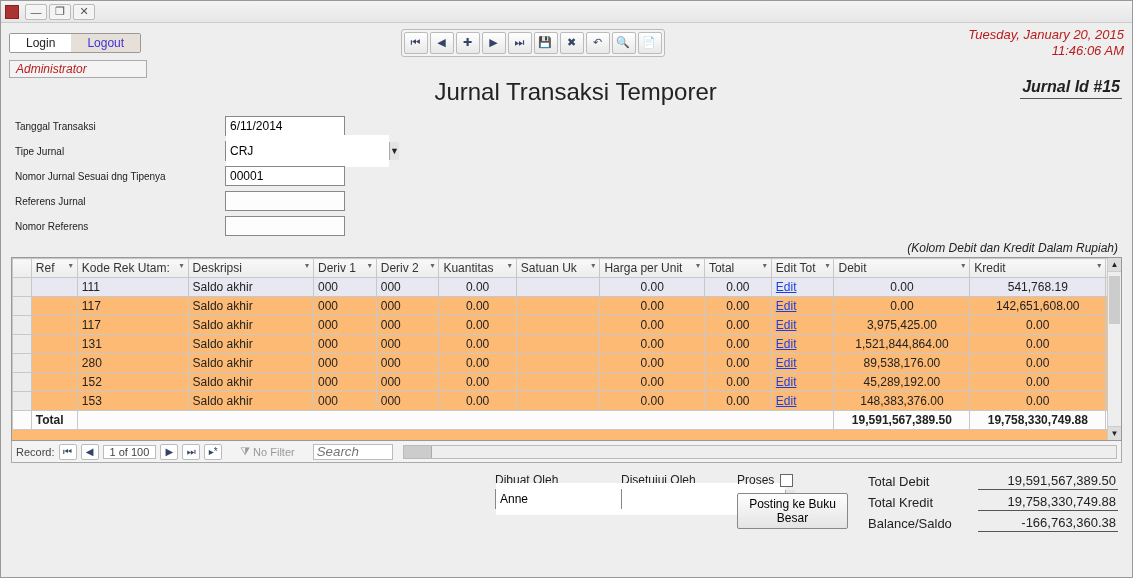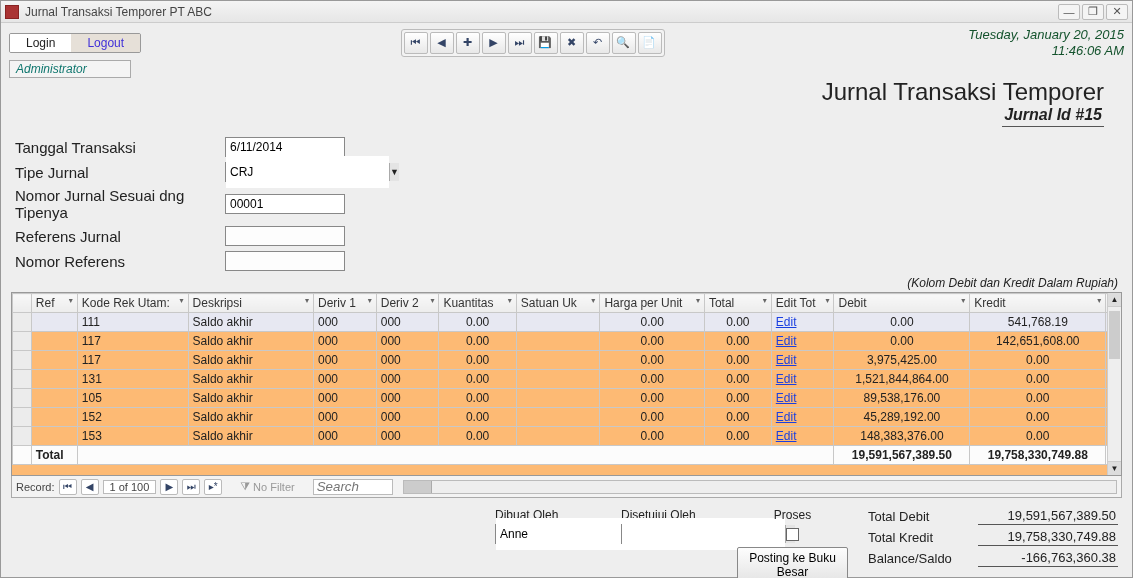--- a/index.html
+++ b/index.html
@@ -59,43 +59,43 @@
     padding: 2px; background: #f3f3f3;
   }
   .tbtn {
     width: 24px; height: 22px;
     border: 1px solid #bbb; border-radius: 2px;
     background: linear-gradient(#fff,#e8e8e8);
     display: flex; align-items: center; justify-content: center;
     font-size: 11px; color: #346; cursor: default;
   }
   .date-block {
-    text-align: right; font-style: italic; color: #14532d;
+    text-align: right; font-style: italic; color: #b91c1c;
     font-size: 13px; line-height: 1.2;
     min-width: 200px;
   }
   .user-role {
     margin: 2px 8px 0 8px;
     border: 1px solid #aaa; background: #f4f4f4;
-    padding: 1px 6px; width: 122px; font-style: italic; color: #0f766e;
+    padding: 1px 6px; width: 138px; font-style: italic; color: #b91c1c;
   }
   .heading-row {
-    display: flex; align-items: flex-end; padding: 0 28px 4px 10px; flex-direction: column;
+    display: flex; align-items: flex-start; padding: 0 10px 4px 10px;
   }
   .page-title {
     flex: 1; text-align: center;
     font-size: 24px; font-weight: 400; color: #222;
   }
   .jurnal-id {
     font-weight: 700; font-size: 16px; font-style: italic;
     border-bottom: 1px solid #555; padding: 0 2px 2px 2px;
   }
   .form-area { padding: 6px 14px 0 14px; }
   .frow { display: flex; align-items: center; margin-bottom: 5px; }
-  .flabel { width: 210px; font-size: 15px; }
+  .flabel { width: 210px; font-size: 10px; }
   .finput {
     border: 1px solid #888; background: #fff;
     height: 20px; padding: 1px 4px; font-size: 12px;
     width: 120px;
   }
   .finput.blank { background: #fdfdfd; }
   .combo {
     display: flex; align-items: center;
     border: 1px solid #888; height: 20px; width: 120px; background: #fff;
   }
@@ -151,21 +151,21 @@
     border:1px solid #bbb; background:#fff; height:16px; width:80px; padding:0 3px; color:#888; font-style: italic;
   }
   .rb-scroll { flex:1; height:14px; border:1px solid #bbb; background:#eee; position:relative; margin-left:6px;}
   .rb-scroll .thumb { position:absolute; left:0; top:0; height:100%; width:28px; background:#ccc; border-right:1px solid #aaa;}
   .bottom-area {
     display: flex; padding: 10px 14px 0 14px; gap: 20px; align-items: flex-start;
   }
   .mid-col { flex:1; display:flex; gap:16px; padding-left: 480px; }
   .mc-field label { font-size:12px; display:block; margin-bottom:2px;}
   .proc-row { display:flex; flex-direction:column; gap:6px; }
-  .proc-line { display:flex; align-items:center; gap:6px;flex-direction:column; }
+  .proc-line { display:flex; align-items:center; gap:6px; }
   .post-btn {
     border:1px solid #888; background:linear-gradient(#fdfdfd,#e4e4e4);
     padding:3px 8px; font-size:12px; border-radius:2px;
   }
   .totals { min-width: 250px; }
   .totals .t-row { display:flex; align-items:center; margin-bottom:4px;}
   .totals .t-lab { flex:1; font-size:13px; }
   .totals .t-val {
     width: 140px; text-align:right; border-bottom:1px solid #555;
     font-size:13px; padding: 0 2px 1px 0;
@@ -181,21 +181,20 @@
   .vscroll .va { position:absolute; left:0; right:0; height:14px; background:#ddd; display:flex;align-items:center;justify-content:center;font-size:8px;}
   .vscroll .va.top{top:0;border-bottom:1px solid #ccc;} .vscroll .va.bot{bottom:0;border-top:1px solid #ccc;}
 </style>
 </head>
 <body>
 
 <div class="window">
 
   <div class="title-bar">
     <div class="app-icon"></div>
-    <div class="title">Jurnal Transaksi Temporer PT ABC</div>
     <div class="win-btns">
       <div class="win-btn">—</div>
       <div class="win-btn">❐</div>
       <div class="win-btn">✕</div>
     </div>
   </div>
 
   <div class="toprow">
     <div>
       <div class="login-tabs">
@@ -356,21 +355,21 @@
             <td class="num">0.00</td>
             <td class="num">0.00</td>
             <td><span class="link">Edit</span></td>
             <td class="num">1,521,844,864.00</td>
             <td class="num">0.00</td>
             <td></td>
           </tr>
           <tr>
             <td class="rowmark"></td>
             <td></td>
-            <td>105</td>
+            <td>280</td>
             <td>Saldo akhir</td>
             <td>000</td>
             <td>000</td>
             <td class="num">0.00</td>
             <td></td>
             <td class="num">0.00</td>
             <td class="num">0.00</td>
             <td><span class="link">Edit</span></td>
             <td class="num">89,538,176.00</td>
             <td class="num">0.00</td>

